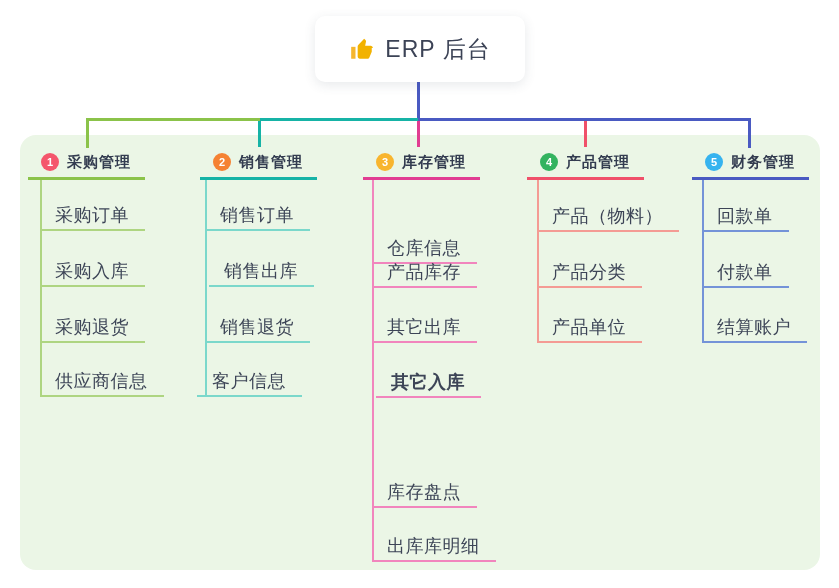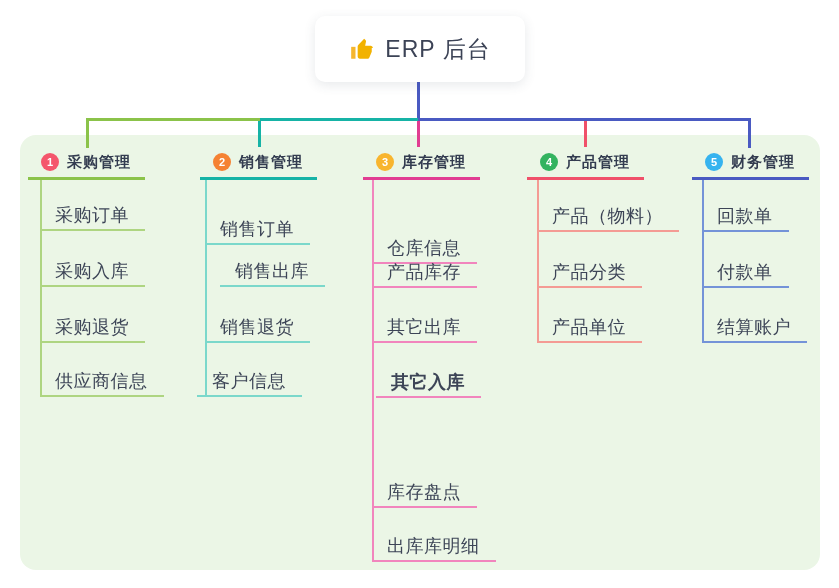--- a/index.html
+++ b/index.html
@@ -63,22 +63,22 @@
   <div class="item" style="left:40px;top:206px;border-color:#aed581;">采购订单</div>
   <div class="item" style="left:40px;top:262px;border-color:#aed581;">采购入库</div>
   <div class="item" style="left:40px;top:318px;border-color:#aed581;">采购退货</div>
   <div class="item" style="left:40px;top:372px;border-color:#aed581;">供应商信息</div>
 
   <div class="branch-header" style="left:200px;border-color:#16b3a6;">
     <span class="badge" style="background:#f58233;">2</span>
     <span class="branch-label">销售管理</span>
   </div>
   <div class="vline" style="left:205px;top:180px;height:217px;background:#7bd8cb;"></div>
-  <div class="item" style="left:205px;top:206px;border-color:#7bd8cb;margin-top:14px;">销售订单</div>
-  <div class="item" style="left:220px;top:262px;border-color:#7bd8cb;text-align:right;">销售出库</div>
+  <div class="item" style="left:205px;top:206px;border-color:#7bd8cb;">销售订单</div>
+  <div class="item" style="left:209px;top:262px;border-color:#7bd8cb;text-align:right;">销售出库</div>
   <div class="item" style="left:205px;top:318px;border-color:#7bd8cb;">销售退货</div>
   <div class="item" style="left:197px;top:372px;border-color:#7bd8cb;">客户信息</div>
 
   <div class="branch-header" style="left:363px;border-color:#e13d92;">
     <span class="badge" style="background:#f8b52e;">3</span>
     <span class="branch-label">库存管理</span>
   </div>
   <div class="vline" style="left:372px;top:180px;height:382px;background:#f185bd;"></div>
   <div class="item" style="left:372px;top:207px;border-color:#f185bd;margin-top:32px;">仓库信息</div>
   <div class="item" style="left:372px;top:263px;border-color:#f185bd;">产品库存</div>

